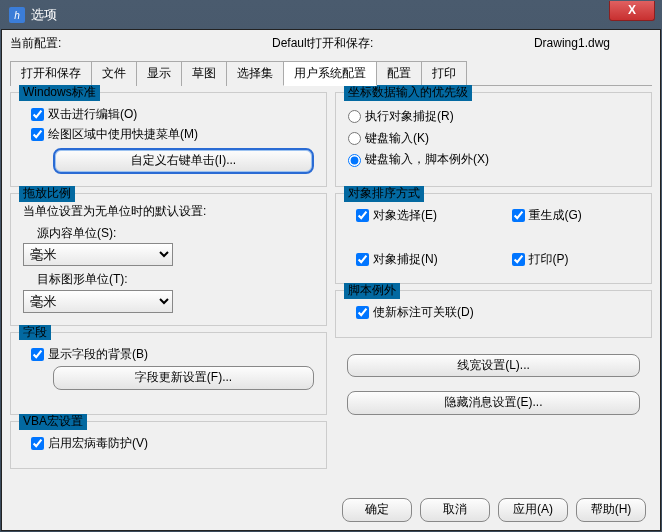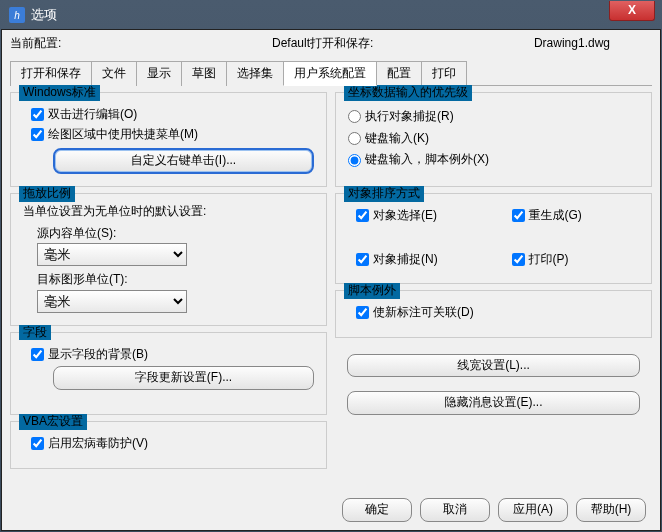--- a/index.html
+++ b/index.html
@@ -21,21 +21,21 @@
 .group{border:1px solid #ccc;padding:10px 12px 12px 12px;background:#f0f0f0;position:relative}
 .group .gtitle{position:absolute;top:-8px;left:8px;background:#0369a1;padding:0 4px}
 .chk{display:flex;align-items:center;gap:4px;margin:4px 8px}
 .chk input{width:13px;height:13px}
 .rad{display:flex;align-items:center;gap:4px;margin:6px 0}
 .rad input{width:13px;height:13px}
 .btn{border:1px solid #888;background:linear-gradient(#fdfdfd,#e4e4e4);padding:3px 0;text-align:center;border-radius:8px;cursor:pointer;min-width:130px}
 .highlight{border:2px solid #2a6bd4;box-shadow:0 0 0 1px #9cc2f0 inset}
 select{width:150px;padding:2px;border:1px solid #888;background:linear-gradient(#fff,#e8e8e8)}
 .sublabel{margin:6px 0 2px 14px}
-.indent{margin-left:14px}
+.indent{}
 .checkgrid{display:grid;grid-template-columns:1fr 1fr;gap:20px 20px}
 .footer{position:absolute;bottom:8px;right:14px;display:flex;gap:8px}
 .footer .btn{min-width:70px;padding:3px 12px}
 </style>
 </head>
 <body>
 
 <div class="win">
   <div class="titlebar">
     <div class="ticon">h</div>

